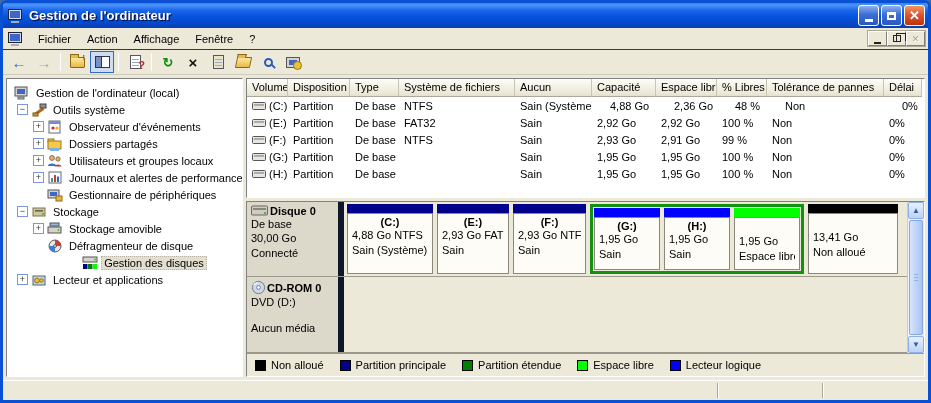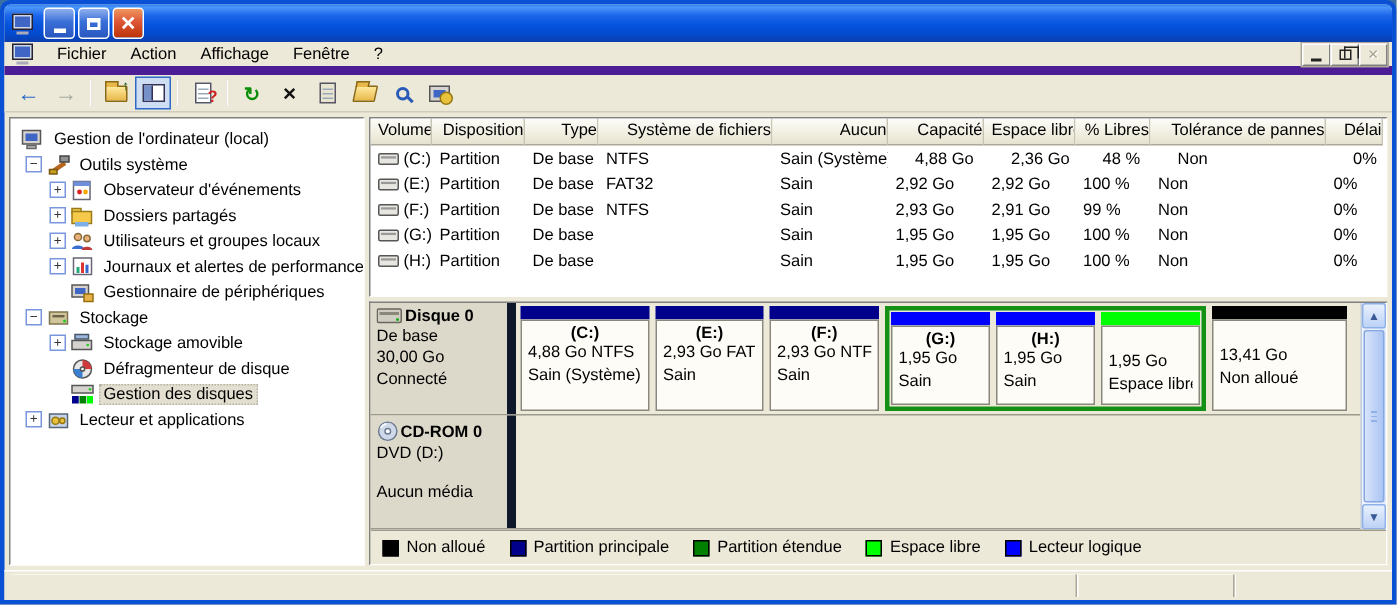--- a/index.html
+++ b/index.html
@@ -21,21 +21,21 @@
                white-space:nowrap; overflow:hidden; }
   .tb-btns{ display:flex; gap:2px; }
   .tb-btn{ width:21px; height:21px; border-radius:3px; border:1px solid #fff;
     background:linear-gradient(180deg,#8fb0ec 0%,#3a6fd8 45%,#2a57c0 100%);
     color:#fff; display:flex; align-items:center; justify-content:center; font-weight:bold; font-size:11px; }
   .tb-btn.close{ background:linear-gradient(180deg,#f0975f 0%,#dd5636 45%,#bb3305 100%); font-size:13px; }
   .tb-btn .minbar{ width:8px; height:3px; background:#fff; margin-top:9px; }
   .tb-btn .maxbox{ width:9px; height:8px; border:2px solid #fff; border-top-width:3px; }
 
   
-  .menubar{ height:22px; flex:0 0 22px; background:#ece9d8; border-bottom:6px solid #4c1d95;
+  .menubar{ height:22px; flex:0 0 22px; background:#ece9d8; border-bottom:1px solid #4c1d95;
             display:flex; align-items:center; padding:4px 2px; }
   .menu-appicon{ margin:0 6px 0 3px; }
   .menu-item{ padding:3px 8px; cursor:default; }
   .menubar .spacer{ flex:1; }
   .mdi-btns{ display:flex; border:1px solid #aca899; }
   .mdi-btn{ width:19px; height:15px; background:#ece9d8; border:1px solid; border-color:#fff #808080 #808080 #fff;
             display:flex; align-items:center; justify-content:center; font-size:9px; color:#222; }
   .mdi-btn .bar{ width:7px; height:2px; background:#222; margin-top:8px; }
   .mdi-btn .restore{ width:8px; height:7px; border:1px solid #222; position:relative; background:#ece9d8; }
   .mdi-btn .restore::before{ content:""; position:absolute; left:2px; top:-3px; width:8px; height:7px;
@@ -83,21 +83,21 @@
   .t-icon{ width:16px; height:16px; flex:0 0 16px; margin-left:3px; }
   .t-icon svg{ width:16px; height:16px; display:block; }
 
   .right-panel{ flex:1; display:flex; flex-direction:column; gap:3px; overflow:hidden; }
 
   
   .vol-list{ height:120px; flex:0 0 120px; background:#fff; border:1px solid; border-color:#808080 #fff #fff #808080;
              overflow:hidden; }
   .vl-header{ display:flex; height:18px; }
   .vl-hcell{ background:linear-gradient(180deg,#fdfdf9,#ece9d8 80%,#e4e1cf); border-right:1px solid #c9c5b4;
-             border-bottom:1px solid #aca899; padding:2px 0 0 5px; white-space:nowrap; overflow:hidden; flex:0 0 auto;text-align:right; }
+             border-bottom:1px solid #aca899; padding:2px 0 0 5px; white-space:nowrap; overflow:hidden; flex:0 0 auto; }
   .vl-row{ display:flex; height:17px; align-items:center; }
   .vl-cell{ padding-left:5px; white-space:nowrap; overflow:hidden; flex:0 0 auto; display:flex; align-items:center; }
   .vl-cell svg{ width:14px; height:10px; margin-right:3px; flex:0 0 14px; }
 
   
   .graphic-pane{ flex:1; background:#ece9d8; border:1px solid; border-color:#808080 #fff #fff #808080;
                  display:flex; flex-direction:column; overflow:hidden; }
   .bands-wrap{ flex:1; display:flex; overflow:hidden; }
   .bands{ flex:1; display:flex; flex-direction:column; overflow:hidden; }
   .band{ display:flex; border-bottom:1px solid #9c9a8c; }
@@ -145,20 +145,21 @@
 
 <div class="window">
 
   <div class="titlebar">
     <span class="win-icon">
         <span class="scr">
           <i></i>
         </span>
         <span class="base"></span>
       </span>
+    <span class="title-text">Gestion de l'ordinateur</span>
     <span class="tb-btns">
       <span class="tb-btn">
           <span class="minbar"></span>
         </span>
       <span class="tb-btn">
           <span class="maxbox"></span>
         </span>
       <span class="tb-btn close">✕</span>
     </span>
   </div>
@@ -342,21 +343,21 @@
           <span class="t-icon">
             <svg viewBox="0 0 16 16">
               <circle cx="8" cy="8" r="6" fill="#e6e6e6" stroke="#555"></circle>
               <path d="M8 2a6 6 0 0 1 6 6H8z" fill="#d03a3a"></path>
               <path d="M2 8a6 6 0 0 0 6 6V8z" fill="#3a7fd0"></path>
               <circle cx="8" cy="8" r="1.4" fill="#fff" stroke="#555"></circle>
             </svg>
           </span>
           <span class="lbl">Défragmenteur de disque</span>
         </div>
-        <div class="tree-row selected" style="padding-left: 26px;">
+        <div class="tree-row selected" style="padding-left: 26px; justify-content: center;">
           <span class="expander blank"></span>
           <span class="t-icon">
             <svg viewBox="0 0 16 16">
               <rect x="1" y="2" width="14" height="5" fill="#d6d3ce" stroke="#555"></rect>
               <circle cx="13" cy="4.5" r="0.9" fill="#2c2"></circle>
               <rect x="1" y="9" width="4.5" height="5" fill="#00008b"></rect>
               <rect x="6" y="9" width="4.5" height="5" fill="#008000"></rect>
               <rect x="11" y="9" width="4" height="5" fill="#0f0"></rect>
             </svg>
           </span>

